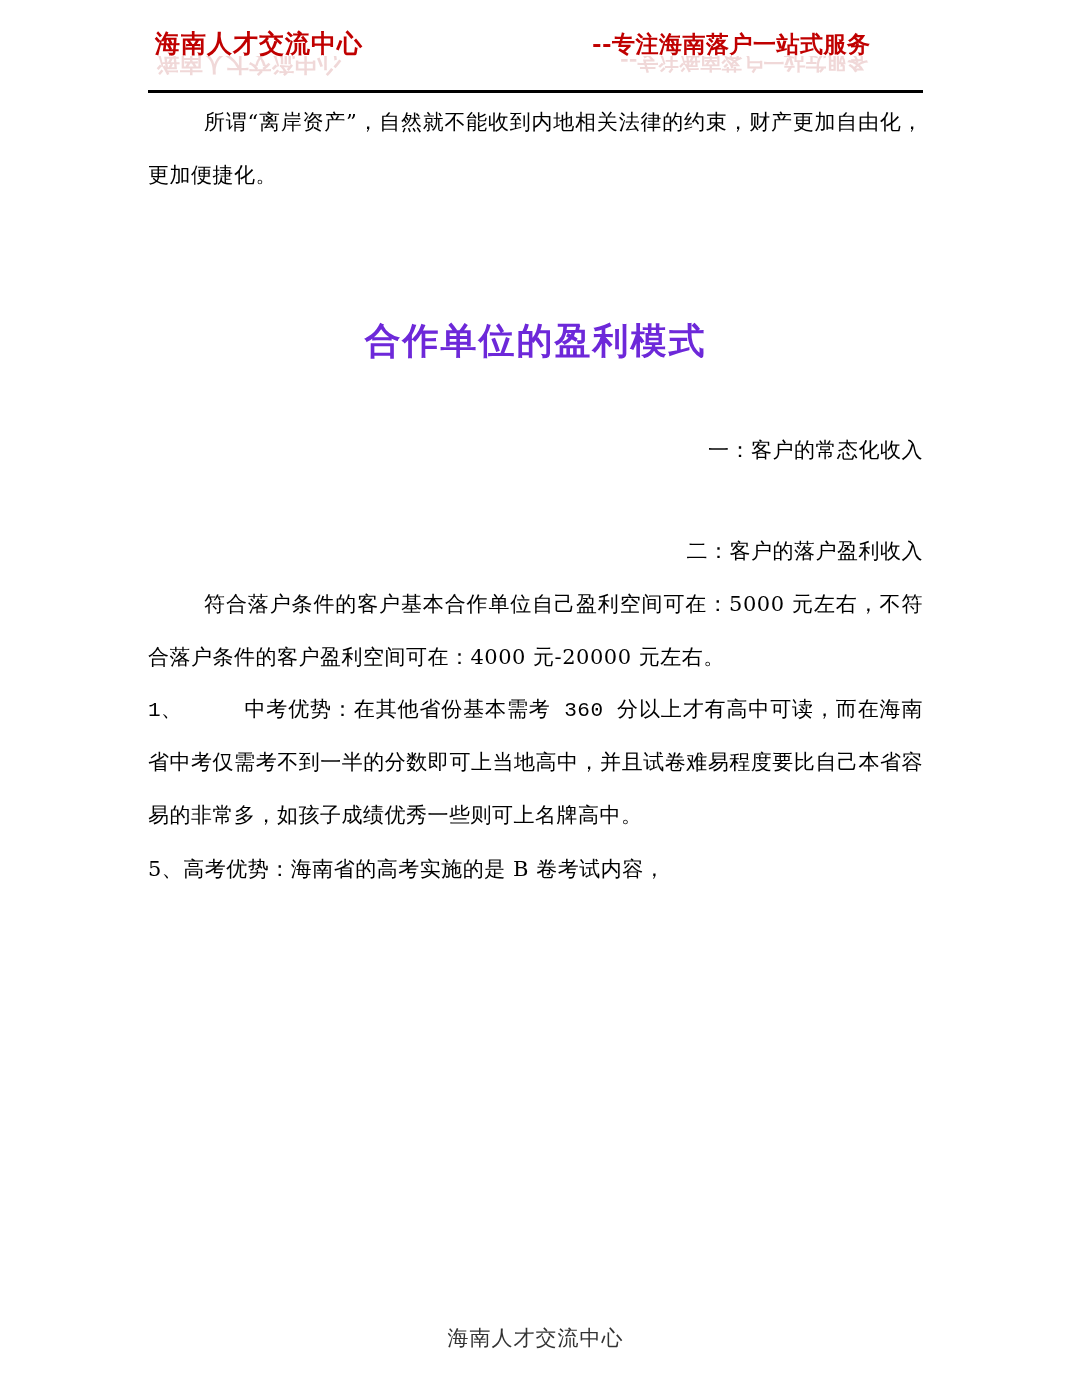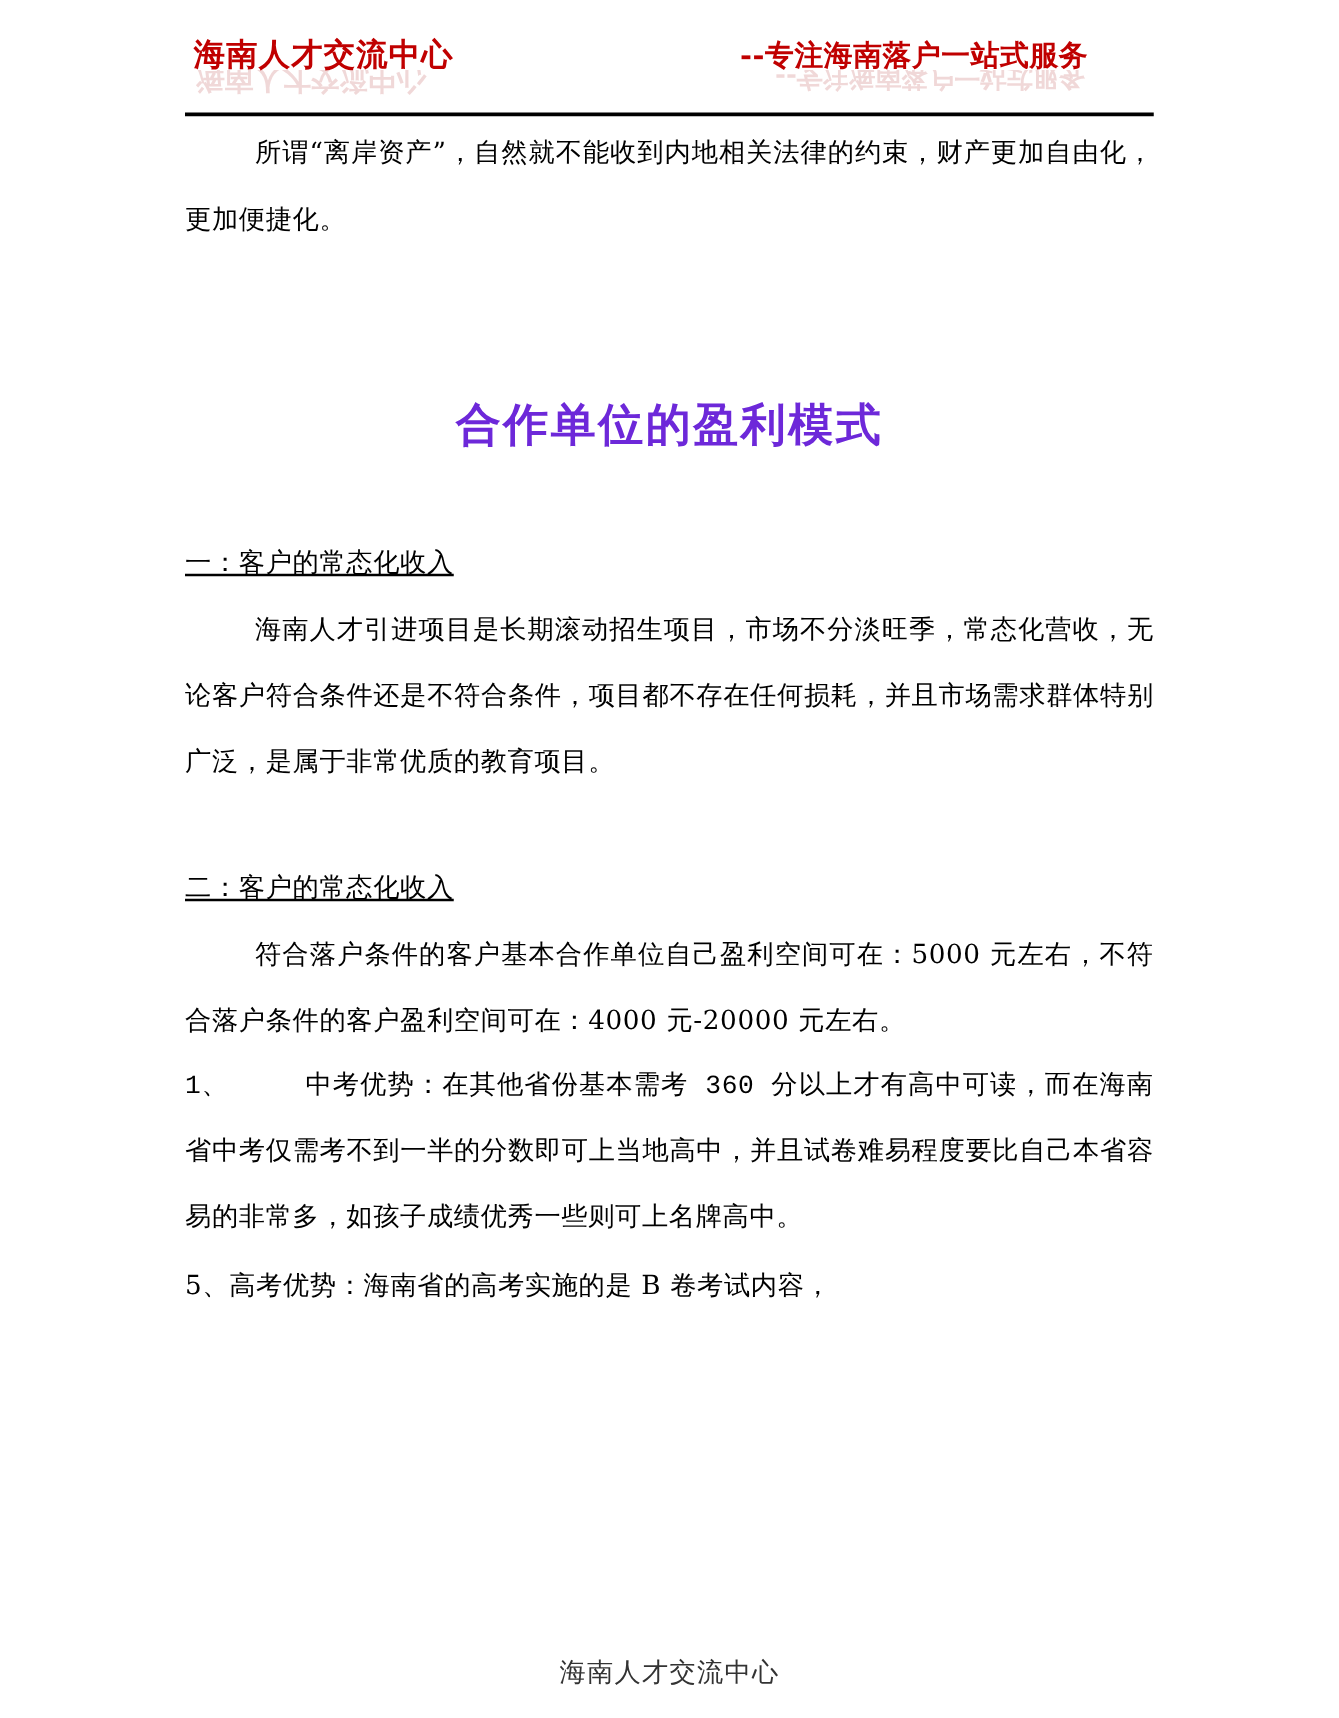--- a/index.html
+++ b/index.html
@@ -99,22 +99,21 @@
     font-size: 21px;
     line-height: 53px;
     letter-spacing: 0.5px;
     text-align: justify;
     text-justify: inter-ideograph;
   }
   .indent {
     text-indent: 56px;
   }
   .center {
-    text-align: left;
-    text-decoration: underline;
+    text-align: right;
   }
   .title {
     text-align: center;
     color: #6d28d9;
     font-weight: bold;
     font-size: 36px;
     letter-spacing: 2px;
     line-height: 52px;
   }
   .spacer-lg { height: 112px; }
@@ -161,25 +160,24 @@
 
     <p class="indent">所谓“离岸资产”，自然就不能收到内地相关法律的约束，财产更加自由化，更加便捷化。</p>
 
     <div class="spacer-lg"></div>
 
     <p class="title">合作单位的盈利模式</p>
 
     <div class="spacer-md"></div>
 
     <p class="center">一：客户的常态化收入</p>
-    <p class="indent">海南人才引进项目是长期滚动招生项目，市场不分淡旺季，常态化营收，无论客户符合条件还是不符合条件，项目都不存在任何损耗，并且市场需求群体特别广泛，是属于非常优质的教育项目。</p>
 
     <div class="spacer-sm"></div>
 
-    <p class="center">二：客户的常态化收入</p>
+    <p class="center">二：客户的落户盈利收入</p>
     <p class="indent">符合落户条件的客户基本合作单位自己盈利空间可在：5000 元左右，不符合落户条件的客户盈利空间可在：4000 元-20000 元左右。</p>
 
 
     <p class="list-item-1"><span class="list-num">1、</span><span>中考优势：在其他省份基本需考 360 分以上才有高中可读，而在海南省中考仅需考不到一半的分数即可上当地高中，并且试卷难易程度要比自己本省容易的非常多，如孩子成绩优秀一些则可上名牌高中。</span></p>
 
     <p>5、高考优势：海南省的高考实施的是 B 卷考试内容，</p>
 
   </div>
 
   <div class="footer">海南人才交流中心</div>

